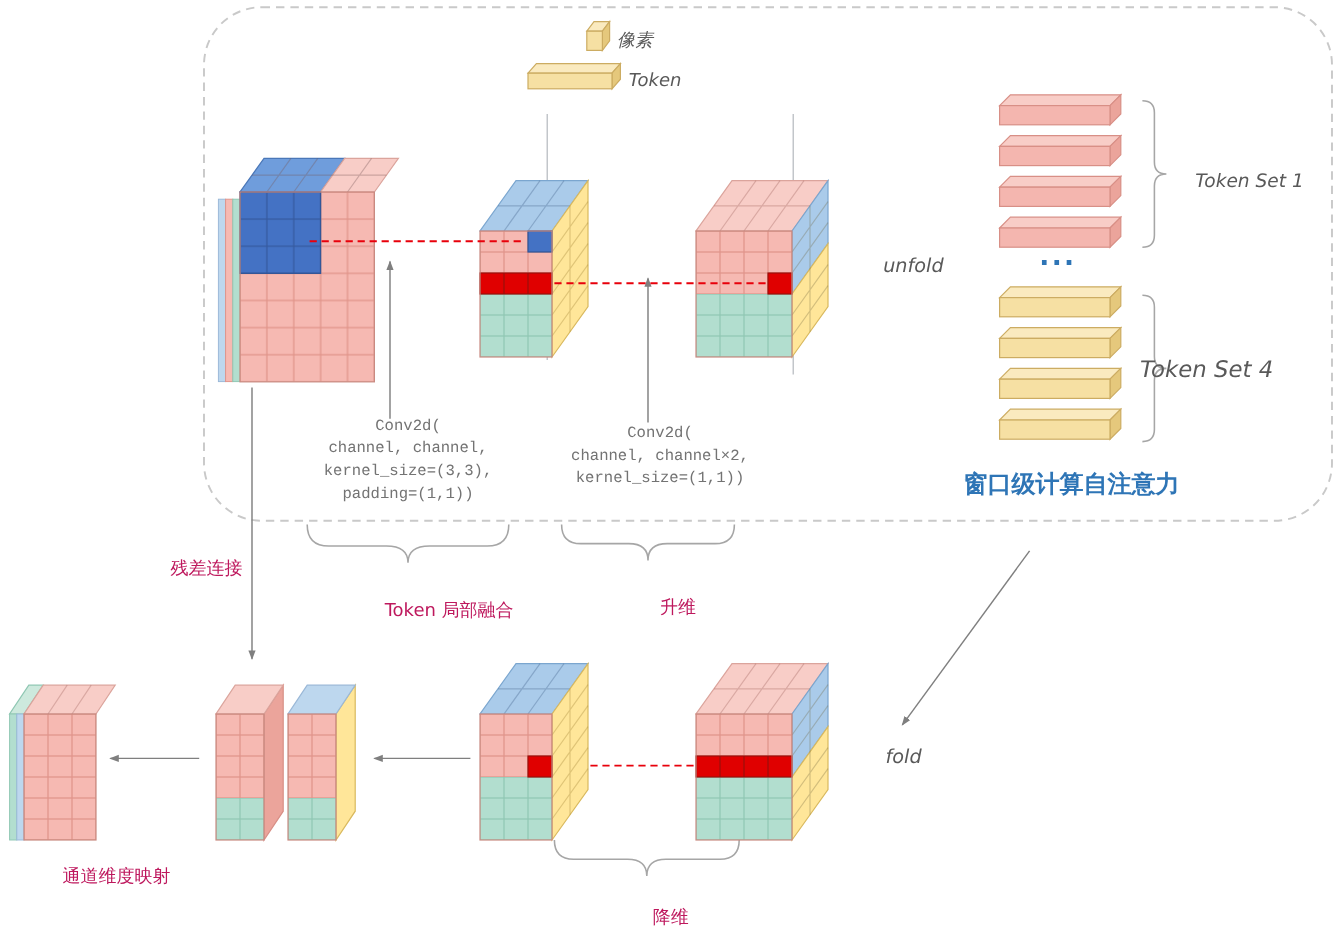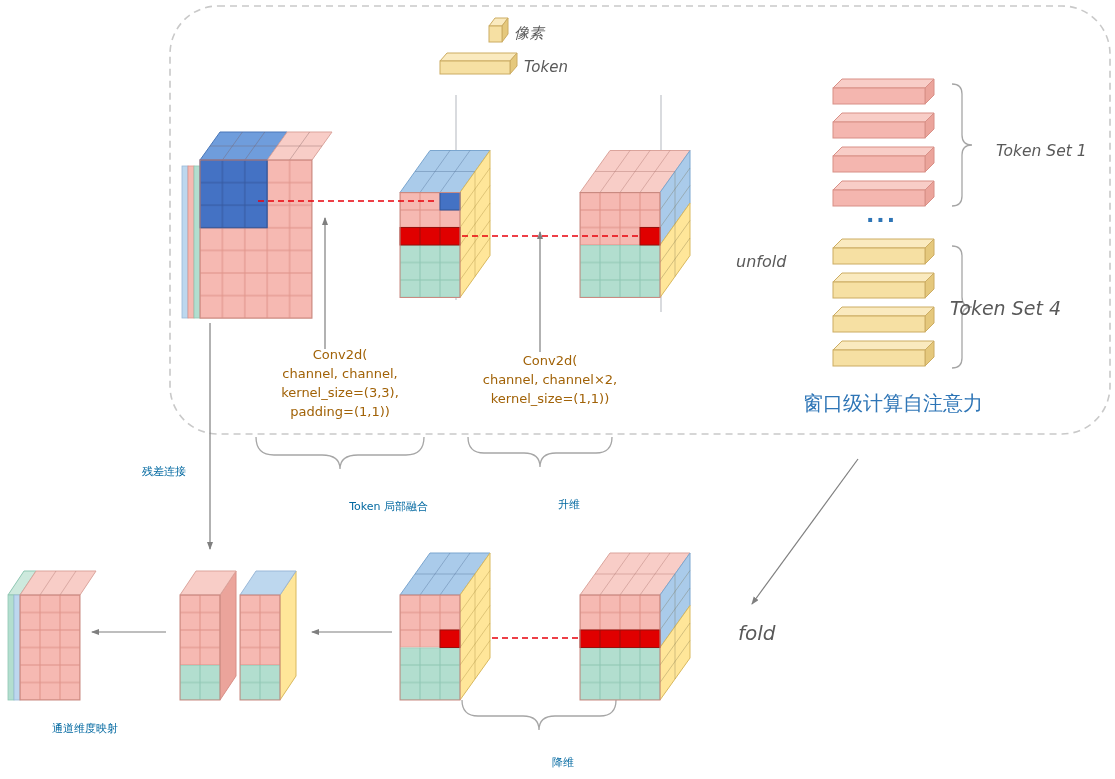--- a/index.html
+++ b/index.html
@@ -1,24 +1,24 @@
 <!DOCTYPE html>
 <html><head>
 <meta charset="utf-8">
 <style>
   html,body{margin:0;padding:0;background:#ffffff;}
   .stage{position:relative;width:1115px;height:779px;background:#ffffff;overflow:hidden;
          font-family:"DejaVu Sans","Liberation Sans",sans-serif;}
   svg{position:absolute;left:0;top:0;}
   .lbl{position:absolute;color:#595959;font-size:15px;white-space:nowrap;font-style:italic;}
-  .lbl-blue{position:absolute;color:#0369a1;font-size:11px;white-space:nowrap;}
-  .conv{position:absolute;color:#a16207;font-size:13px;line-height:1.45;text-align:center;
-        white-space:pre-line;width:176px;}
+  .lbl-blue{position:absolute;color:#be185d;font-size:15px;white-space:nowrap;}
+  .conv{position:absolute;color:#737373;font-size:13px;line-height:1.45;text-align:center;
+        white-space:pre-line;width:176px;font-family:Liberation Mono, monospace;}
   .ctr{text-align:right;white-space:nowrap;}
-  .title{position:absolute;color:#2e75b6;font-size:20px;font-weight:normal;white-space:nowrap;}
+  .title{position:absolute;color:#2e75b6;font-size:20px;font-weight:bold;white-space:nowrap;}
   .dots{position:absolute;color:#2e75b6;font-size:22px;font-weight:bold;letter-spacing:2px;}
 </style>
 </head>
 <body>
 
 <div class="stage">
 
 <svg width="1115" height="779" viewBox="0 0 1115 779">
   <defs>
     <marker id="ah" markerWidth="10" markerHeight="8" refX="7" refY="3" orient="auto" markerUnits="userSpaceOnUse">
@@ -205,34 +205,34 @@
     <rect x="20" y="595" width="60" height="105" fill="none" stroke="#c98a81"></rect>
   </g>
 
   <line x1="392" y1="632" x2="312" y2="632" stroke="#7f7f7f" stroke-width="1.2" marker-end="url(#ah)"></line>
   <line x1="166" y1="632" x2="92" y2="632" stroke="#7f7f7f" stroke-width="1.2" marker-end="url(#ah)"></line>
 </svg>
 
 <div class="lbl" style="left:514px;top:24px;">像素</div>
 <div class="lbl" style="left:524px;top:58px;">Token</div>
 
-<div class="lbl" style="left:736px;top:212px;font-size:16px;margin-top:40px;">unfold</div>
+<div class="lbl" style="left:736px;top:212px;font-size:16px;">unfold</div>
 <div class="dots" style="left:866px;top:202px;">...</div>
 <div class="lbl" style="left:996px;top:142px;font-size:15.5px;">Token Set 1</div>
 <div class="lbl" style="left:950px;top:297px;font-size:19px;">Token Set 4</div>
 <div class="title" style="left:803px;top:390px;">窗口级计算自注意力</div>
 
 <div class="conv" style="left:252px;top:346px;">Conv2d(
 channel, channel,
 kernel_size=(3,3),
 padding=(1,1))</div>
 <div class="conv" style="left:462px;top:352px;">Conv2d(
 channel, channel×2,
 kernel_size=(1,1))</div>
 
 <div class="lbl-blue" style="left:142px;top:464px;">残差连接</div>
 <div class="lbl-blue ctr" style="left:252px;top:499px;width:176px;">Token 局部融合</div>
 <div class="lbl-blue ctr" style="left:500px;top:497px;width:80px;">升维</div>
-<div class="lbl" style="left:738px;top:621px;font-size:20px;">fold</div>
+<div class="lbl" style="left:738px;top:621px;font-size:16px;">fold</div>
 <div class="lbl-blue" style="left:52px;top:721px;">通道维度映射</div>
 <div class="lbl-blue ctr" style="left:494px;top:755px;width:80px;">降维</div>
 
 </div>
 
 </body></html>

